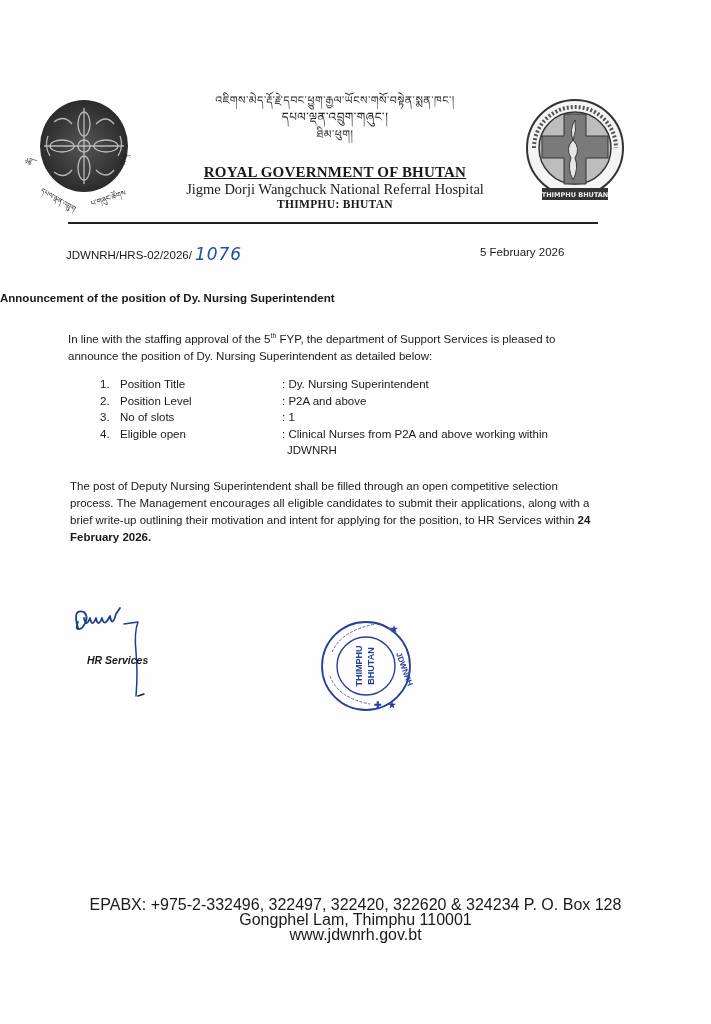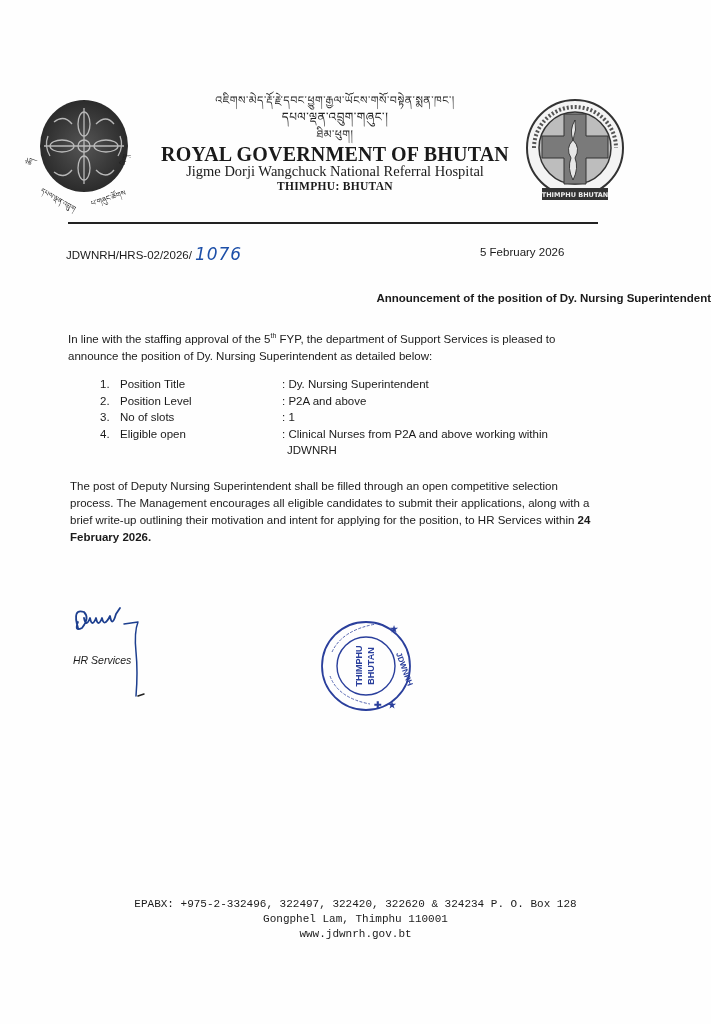--- a/index.html
+++ b/index.html
@@ -5,47 +5,47 @@
   html, body { margin: 0; padding: 0; background: #fdfdfd; }
   body { width: 711px; height: 1024px; position: relative; overflow: hidden; color: #1a1a1a; }
   .page { position: absolute; inset: 0; background: #fefefe; }
 
   
   .logo-left { position: absolute; left: 18px; top: 96px; width: 130px; height: 120px; }
   .logo-right { position: absolute; left: 520px; top: 96px; width: 110px; height: 112px; }
   .letterhead { position: absolute; left: 160px; top: 92px; width: 350px; text-align: center; font-family: "Liberation Serif", "DejaVu Serif", serif; }
   .dz { font-family: "DejaVu Sans", sans-serif; font-size: 11px; line-height: 17px; color: #222; letter-spacing: 0.5px; }
   .dz.l1 { font-size: 12px; }
-  .rgob { font-size: 20px; font-weight: bold; letter-spacing: 0.2px; margin-top: 2px; line-height: 18px; }
+  .rgob { font-size: 15px; font-weight: bold; letter-spacing: 0.2px; margin-top: 20px; line-height: 18px; text-decoration: underline; }
   .hosp { font-size: 14.5px; line-height: 16px; }
   .city { font-size: 11.5px; font-weight: bold; line-height: 15px; letter-spacing: 0.3px; }
   .rule { position: absolute; left: 68px; top: 222px; width: 530px; height: 2px; background: #222; }
 
   
   .sans { font-family: "Liberation Sans", "DejaVu Sans", sans-serif; }
   .ref { position: absolute; left: 66px; top: 244px; font-size: 11.5px; }
   .ref .handwritten { font-family: "DejaVu Sans", sans-serif; color: #1d4fa8; font-size: 17px; letter-spacing: 1px; vertical-align: -1px; margin-left: 3px; font-style: italic; }
   .date { position: absolute; left: 480px; top: 246px; font-size: 11.5px; }
-  .subject { position: absolute; left: 0; width: 711px; top: 292px; text-align: right; font-size: 11.5px; font-weight: bold; }
+  .subject { position: absolute; left: 0; width: 711px; top: 292px; text-align: left; font-size: 11.5px; font-weight: bold; }
   .para1 { position: absolute; left: 68px; top: 327px; width: 520px; font-size: 11.5px; line-height: 17px; }
   .para1 sup { font-size: 7px; }
   .details { position: absolute; left: 100px; top: 376px; font-size: 11.5px; line-height: 16.5px; }
   .details .row { display: flex; }
   .details .num { width: 20px; }
   .details .label { width: 154px; }
   .details .value { width: 300px; margin-left: 8px; }
   .para2 { position: absolute; left: 70px; top: 478px; width: 530px; font-size: 11.5px; line-height: 17px; }
 
   
   .signature { position: absolute; left: 66px; top: 598px; width: 110px; height: 110px; }
-  .sig-label { position: absolute; left: 73px; top: 654px; font-size: 10.5px; font-weight: normal; font-style: italic; text-align: right; }
+  .sig-label { position: absolute; left: 87px; top: 654px; font-size: 10.5px; font-weight: bold; font-style: italic; text-align: right; }
   .stamp { position: absolute; left: 318px; top: 616px; width: 96px; height: 100px; }
 
   
-  .footer { position: absolute; left: 0; width: 711px; top: 897px; text-align: center; font-family: Liberation Mono, monospace; font-size: 11px; line-height: 15px; }
+  .footer { position: absolute; left: 0; width: 711px; top: 897px; text-align: center; font-family: Liberation Sans, sans-serif; font-size: 16px; line-height: 15px; }
 </style>
 </head>
 <body>
 
 <div class="page">
 
   <div class="logo-left">
     <svg width="130" height="120" viewBox="0 0 130 120">
       <defs>
         <radialGradient id="eg" cx="50%" cy="50%" r="50%">

